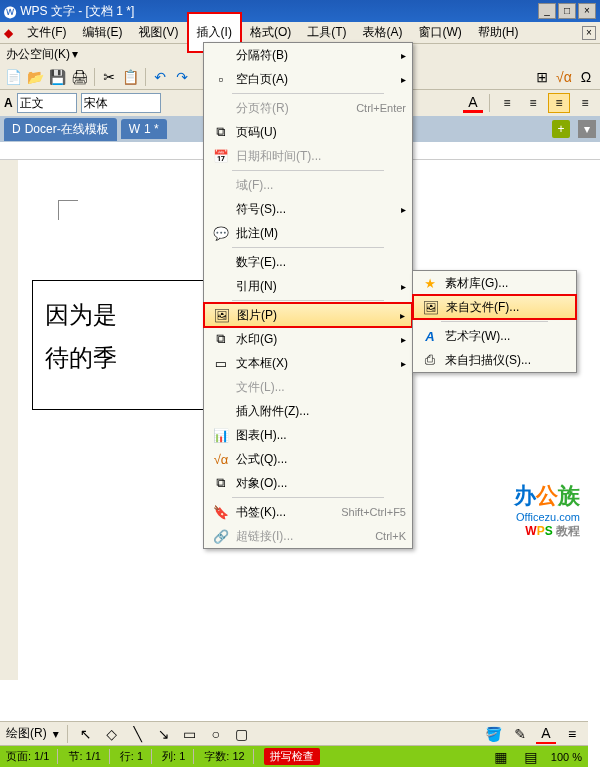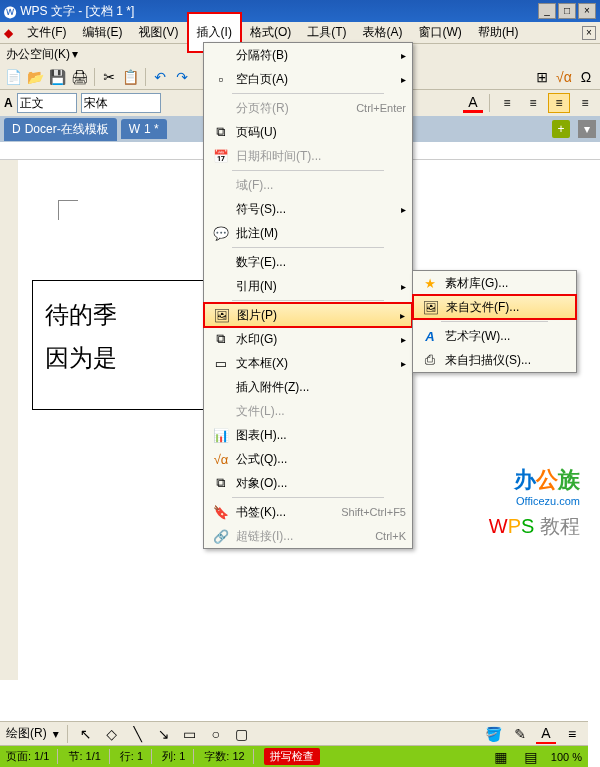--- a/index.html
+++ b/index.html
@@ -49,21 +49,21 @@
 .dd-item.highlight { background: linear-gradient(#fff0c0, #ffe088); border: 2px solid #e00; height: 26px; margin: -1px; }
 .dd-sep { height: 1px; background: #ccc; margin: 2px 28px 2px 28px; }
 
 .submenu { position: absolute; left: 412px; top: 270px; width: 165px; background: #f8f8f0; border: 1px solid #888; box-shadow: 2px 2px 4px rgba(0,0,0,.3); z-index: 11; }
 .submenu .dd-item.highlight2 { background: linear-gradient(#fff0c0, #ffe088); border: 2px solid #e00; height: 26px; margin: -1px; }
 
 .watermark { position: absolute; right: 20px; bottom: 140px; text-align: right; }
 .wm1 { font-size: 22px; font-weight: bold; }
 .wm1 .b { color: #0070d0; } .wm1 .o { color: #ff7800; } .wm1 .g { color: #3a3; }
 .wm2 { font-size: 11px; color: #0070d0; }
-.wm3 { font-size: 20px; font-weight: normal; margin-top: 6px; }
+.wm3 { font-size: 12px; font-weight: bold; }
 .wm3 .w { color: #e00; } .wm3 .p { color: #fa0; } .wm3 .s { color: #0a0; } .wm3 .t { color: #888; }
 
 .statusbar { position: absolute; bottom: 0; left: 0; right: 12px; }
 .draw-bar { background: #efebde; height: 24px; display: flex; align-items: center; padding: 0 6px; gap: 6px; border-top: 1px solid #c0bba8; font-size: 12px; }
 .status-row { background: #84cc16; height: 22px; display: flex; align-items: center; padding: 0 6px; gap: 10px; border-top: 1px solid #c0bba8; font-size: 11px; }
 .status-row .cell { border-right: 1px solid #c0bba8; padding-right: 8px; }
 .spell { background: #e00000; color: #fff; padding: 1px 6px; border-radius: 2px; }
 </style>
 </head>
 <body>
@@ -139,22 +139,22 @@
   <div class="tab-add">+</div>
   <div style="width:18px;height:18px;background:#888;color:#fff;text-align:center;line-height:18px;margin-left:4px">▾</div>
 </div>
 
 <div class="ruler"></div>
 
 <div class="canvas">
   <div class="page-corner"></div>
   <div class="text-box">
     <div class="text-content">
+      <div>因为是</div>
       <div>待的季</div>
-      <div>因为是</div>
     </div>
   </div>
   <div class="watermark">
     <div class="wm1"><span class="b">办</span><span class="o">公</span><span class="g">族</span></div>
     <div class="wm2">Officezu.com</div>
     <div class="wm3"><span class="w">W</span><span class="p">P</span><span class="s">S</span> <span class="t">教程</span></div>
   </div>
 </div>
 
 <div class="dropdown">
@@ -215,27 +215,27 @@
   <div class="dd-item">
       <span class="dd-ico">⧉</span>
       <span class="dd-label">水印(G)</span>
       <span class="dd-arrow">▸</span>
     </div>
   <div class="dd-item">
       <span class="dd-ico">▭</span>
       <span class="dd-label">文本框(X)</span>
       <span class="dd-arrow">▸</span>
     </div>
+  <div class="dd-item disabled">
+      <span class="dd-ico"></span>
+      <span class="dd-label">文件(L)...</span>
+    </div>
   <div class="dd-item">
       <span class="dd-ico"></span>
       <span class="dd-label">插入附件(Z)...</span>
-    </div>
-  <div class="dd-item disabled">
-      <span class="dd-ico"></span>
-      <span class="dd-label">文件(L)...</span>
     </div>
   <div class="dd-item">
       <span class="dd-ico">📊</span>
       <span class="dd-label">图表(H)...</span>
     </div>
   <div class="dd-item">
       <span class="dd-ico" style="color:#c60">√α</span>
       <span class="dd-label">公式(Q)...</span>
     </div>
   <div class="dd-item">

